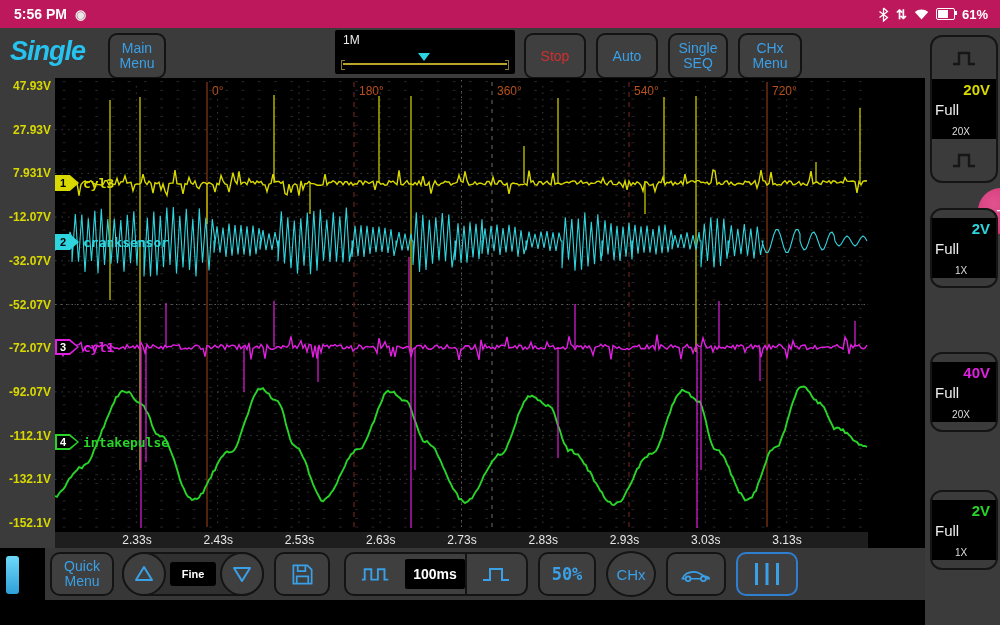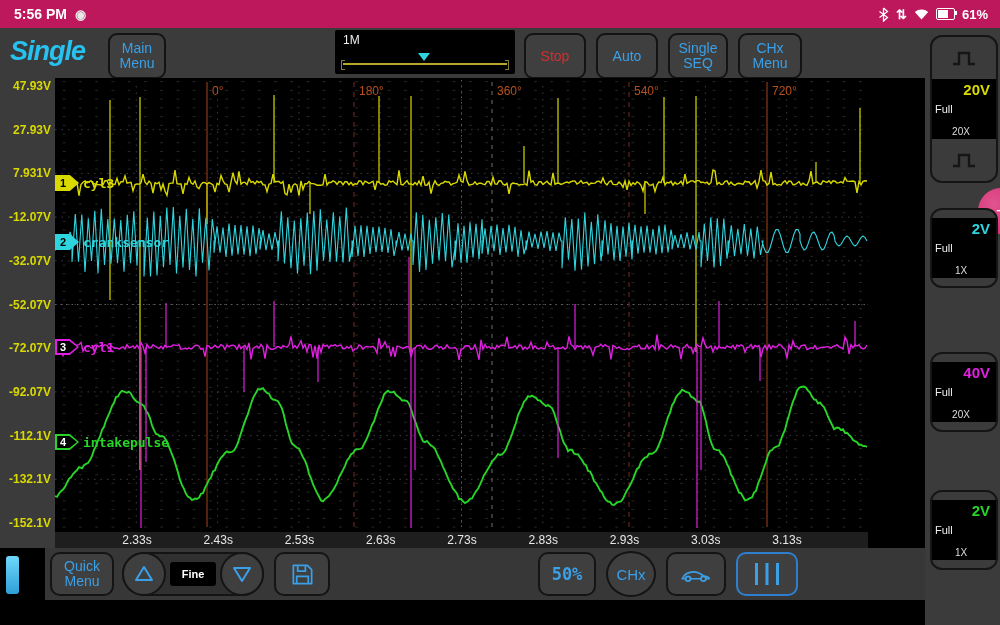--- a/index.html
+++ b/index.html
@@ -49,21 +49,21 @@
   .tag-label{margin-left:4px;font-family:"DejaVu Sans Mono",monospace;font-size:13px;font-weight:bold;}
   
   .timebar{position:absolute;left:55px;top:532px;width:813px;height:16px;background:#1e1e1e;}
   .tlabel{position:absolute;top:1px;transform:translateX(-50%);color:#e8e8e8;font-size:12px;}
   
   .rightpanel{position:absolute;left:925px;top:28px;width:75px;height:597px;background:#3b3b3b;}
   .rp-group{position:absolute;left:5px;width:64px;background:#3b3b3b;border:2px solid #151515;border-radius:12px;}
   .rp-icon{height:42px;display:flex;align-items:center;justify-content:center;}
   .chbox{position:relative;height:60px;background:#000;}
   .chbox .cb-val{position:absolute;right:6px;top:2px;font-size:15px;font-weight:bold;}
-  .chbox .cb-full{position:absolute;left:3px;top:50%;transform:translateY(-50%);color:#eee;font-size:11px;}
+  .chbox .cb-full{position:absolute;left:3px;top:50%;transform:translateY(-50%);color:#eee;font-size:15px;}
   .chbox .cb-probe{position:absolute;left:0;right:6px;bottom:2px;text-align:center;color:#ddd;font-size:10px;}
   .dcicon{position:absolute;right:3px;top:47%;width:12px;}
   .dcicon .l1{height:2px;background:#ddd;margin-bottom:2px;}
   .dcicon .l2{height:2px;background:repeating-linear-gradient(90deg,#ddd 0 2px,transparent 2px 4px);}
   .fab{position:absolute;left:53px;top:160px;width:46px;height:46px;border-radius:50%;
        background:radial-gradient(circle at 35% 35%,#e0548e,#d6246e);color:#fff;font-size:17px;
        display:flex;align-items:center;justify-content:center;}
   
   .toolbar{position:absolute;left:45px;top:548px;width:880px;height:52px;background:#373737;}
   .tbtn{position:absolute;top:4px;height:44px;background:#3f3f3f;border:2px solid #141414;border-radius:10px;
@@ -300,20 +300,35 @@
     </div>
 
     <div class="tbtn" style="left:229px;width:56px;">
       <svg width="25" height="25" viewBox="0 0 26 26">
         <path d="M3.5 3.5 H18 L22.5 8 V22.5 H3.5 Z" fill="none" stroke="#3aa0e8" stroke-width="1.8" stroke-linejoin="round"></path>
         <path d="M8 3.5 V9.5 H16 V3.5" fill="none" stroke="#3aa0e8" stroke-width="1.8"></path>
         <path d="M7 22.5 V15 H19 V22.5" fill="none" stroke="#3aa0e8" stroke-width="1.8"></path>
       </svg>
     </div>
 
+    <div class="tbtn" style="left:299px;width:184px;padding:0;">
+      <div class="acqcell" style="width:62px;">
+        <svg width="32" height="20" viewBox="0 0 34 20">
+          <path d="M2 16 H5 V5 H12 V16 H19 V5 H26 V16 H30" fill="none" stroke="#3aa0e8" stroke-width="2"></path>
+        </svg>
+      </div>
+      <div class="acqcell" style="width:60px;">
+        <span class="msbox">100ms</span>
+      </div>
+      <div class="acqcell" style="width:62px;border-left:2px solid #141414;">
+        <svg width="30" height="20" viewBox="0 0 30 20">
+          <path d="M2 16 H9 V5 H21 V16 H28" fill="none" stroke="#3aa0e8" stroke-width="2"></path>
+        </svg>
+      </div>
+    </div>
 
     <div class="tbtn" style="left:493px;width:58px;">
       <span class="pct">50%</span>
     </div>
 
     <div class="tbtn circlebtn" style="left:561px;width:50px;height:46px;top:3px;">
       <span style="font-size:15px;">CHx</span>
     </div>
 
     <div class="tbtn" style="left:621px;width:60px;">

